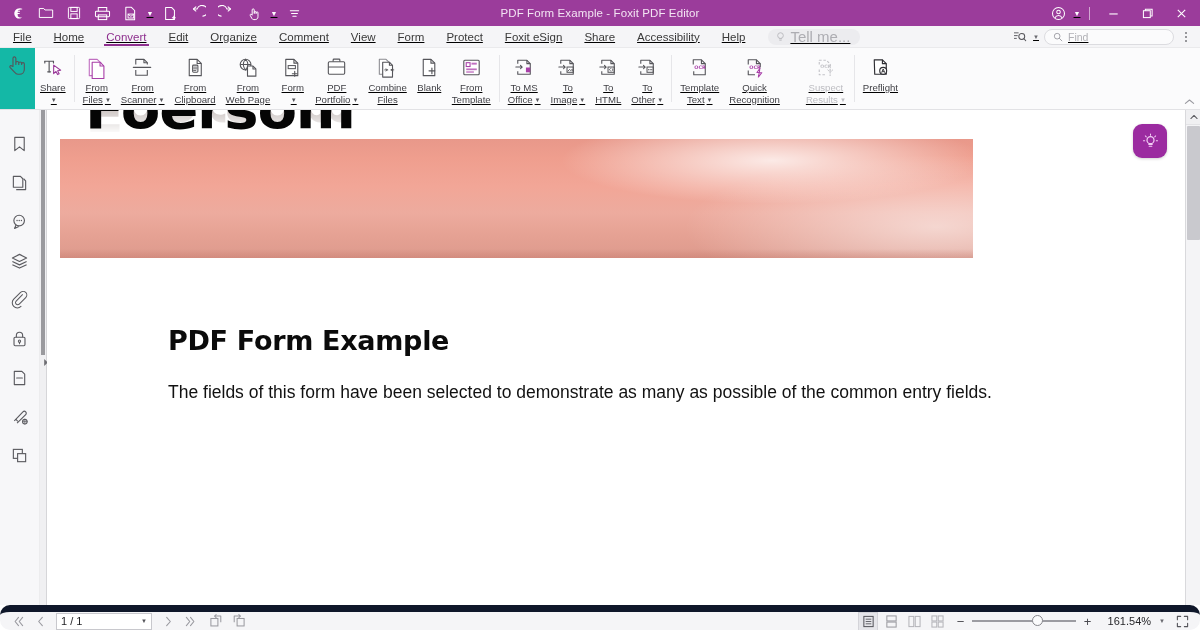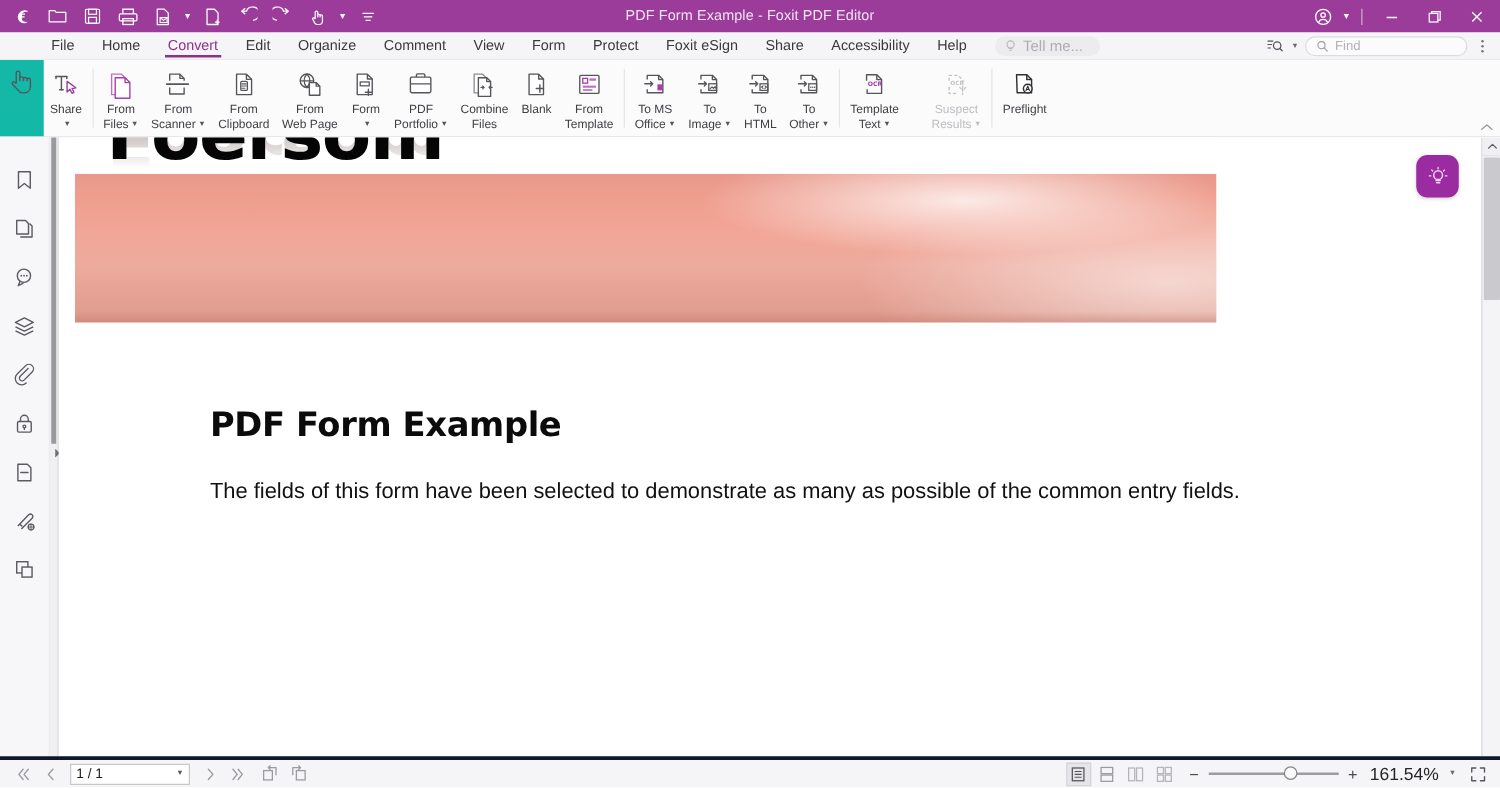--- a/index.html
+++ b/index.html
@@ -2,21 +2,21 @@
 <html><head>
 <meta charset="utf-8">
 <style>
   * { box-sizing: border-box; margin: 0; padding: 0; }
   html, body {
     width: 1200px; height: 630px;
     overflow: hidden;
     font-family: "Liberation Sans", sans-serif;
     background: #ffffff;
   }
-  #app { position: relative; width: 1200px; height: 630px; }
+  #app { position: relative; width: 1200px; height: 630px; text-decoration: underline; }
 
   
   .titlebar {
     height: 26px; background: #9B3C9B;
     display: flex; align-items: center;
     color: #ffffff; position: relative;
   }
   .tb-left { display: flex; align-items: center; padding-left: 4px; gap: 0px; }
   .tb-btn {
     width: 28px; height: 24px;
@@ -44,30 +44,30 @@
   .menubar {
     height: 22px; background: #f5f5f7;
     display: flex; align-items: stretch;
     border-bottom: 1px solid #eaeaec;
     position: relative;
   }
   .menu-item {
     padding: 0 11px; display: flex; align-items: center;
     font-size: 11.5px; color: #3a3a3a; position: relative; white-space: nowrap;
   }
-  .menu-item:first-child { padding-left: 13px; margin-left: 28px; }
+  .menu-item:first-child { padding-left: 13px; }
   .menu-item.active { color: #8E2F8E; font-weight: 400; }
   .menu-item.active::after {
     content: ""; position: absolute; left: 9px; right: 9px; bottom: 1px;
     height: 1.6px; background: #8E2F8E;
   }
   .tellme {
     display: flex; align-items: center; gap: 4px;
     margin-left: 12px; padding: 0 10px 0 7px; height: 16px; align-self: center;
-    background: #ececef; border-radius: 8px; color: #adadb2; font-size: 12px;
+    background: #ececef; border-radius: 8px; color: #adadb2; font-size: 15px;
     min-width: 84px;
     text-align: center;
   }
   .menu-right {
     margin-left: auto; display: flex; align-items: center; gap: 2px; padding-right: 4px;
   }
   .findbox {
     display: flex; align-items: center; gap: 5px;
     height: 16px; width: 130px; padding: 0 8px;
     border: 1px solid #dcdce0; border-radius: 8px; background: #fbfbfc;
@@ -203,22 +203,22 @@
     width: 34px; height: 34px; border-radius: 9px;
     background: #9B2BA0;
     display: flex; align-items: center; justify-content: center;
     color: #f0c8f2;
     box-shadow: 0 1px 3px rgba(0,0,0,.18);
   }
 
   
   .statusbar {
     position: absolute; left: 0; right: 0; bottom: 0; height: 25px;
-    background: #f5f5f7; border-top: 3px solid #0f172a;
-    display: flex; align-items: center; padding: 0 8px; gap: 2px;
+    background: #f5f5f7; border-top: 7px solid #0f172a;
+    display: flex; align-items: center; padding: 0 8px; gap: 2px; border-radius: 10px;
   }
   .sb-btn {
     width: 20px; height: 19px; display:flex; align-items:center; justify-content:center;
     color: #8d8d93; font-size: 11px;
   }
   .sb-btn.dark { color:#56565c; }
   .sb-btn.boxed { background:#e6e6ea; border:1px solid #d4d4d9; }
   .pagebox {
     width: 96px; height: 17px; margin: 0 4px;
     border: 1px solid #c8c8cd; background: #fff;
@@ -229,21 +229,21 @@
   .sb-right { margin-left: auto; display: flex; align-items: center; gap: 3px; }
   .zoom-slider { display: flex; align-items: center; gap: 0; margin: 0 4px; }
   .zs-minus, .zs-plus { color:#4a4a50; font-size: 13px; width: 13px; text-align:center; }
   .zs-track {
     width: 104px; height: 1.5px; background: #9c9ca2; position: relative; margin: 0 5px;
   }
   .zs-knob {
     position: absolute; left: 60px; top: -5px; width: 11px; height: 11px;
     border-radius: 50%; background: #fbfbfc; border: 1.4px solid #86868c;
   }
-  .zoom-val { font-size: 14px; color: #26262a; min-width: 50px; text-align: right; }
+  .zoom-val { font-size: 11px; color: #26262a; min-width: 50px; text-align: right; }
   .zoom-caret { font-size: 6px; color:#6a6a70; padding: 0 4px 0 5px; }
 
   svg { display: block; }
 </style>
 </head>
 <body>
 
 <div id="app">
 
   <div class="titlebar">
@@ -589,20 +589,33 @@
         <span class="rb-icon">
           <svg width="25" height="25" viewBox="0 0 26 26">
               <path d="M6.5 10V5h8.5l4 4v11.5h-12V17" fill="none" stroke="#55555a" stroke-width="1.15" stroke-linejoin="round"></path>
               <path d="M15 5v4h4" fill="none" stroke="#55555a" stroke-width="1.15" stroke-linejoin="round"></path>
               <text x="7.6" y="14.6" font-family="DejaVu Sans, sans-serif" font-size="5.1" font-weight="bold" fill="#A83FA8">OCR</text>
             </svg>
         </span>
         <span class="rb-lbl">Template</span>
         <span class="rb-lbl2"><span>Text</span><span class="drop-caret">▼</span></span>
       </div>
+      <div class="rb-item">
+        <span class="rb-icon">
+          <svg width="25" height="25" viewBox="0 0 26 26">
+              <path d="M6.5 10V5h8.5l4 4v4" fill="none" stroke="#55555a" stroke-width="1.15" stroke-linejoin="round"></path>
+              <path d="M6.5 16v4.5h7" fill="none" stroke="#55555a" stroke-width="1.15" stroke-linejoin="round"></path>
+              <path d="M15 5v4h4" fill="none" stroke="#55555a" stroke-width="1.15" stroke-linejoin="round"></path>
+              <text x="7.6" y="14.6" font-family="DejaVu Sans, sans-serif" font-size="5.1" font-weight="bold" fill="#A83FA8">OCR</text>
+              <path d="M18.5 14l-3 4.3h2.4L17 23l3.6-4.6h-2.5z" fill="none" stroke="#A83FA8" stroke-width="1.05" stroke-linejoin="round"></path>
+            </svg>
+        </span>
+        <span class="rb-lbl">Quick</span>
+        <span class="rb-lbl2">Recognition</span>
+      </div>
       <div class="rb-item disabled">
         <span class="rb-icon">
           <svg width="25" height="25" viewBox="0 0 26 26">
               <path d="M6.5 10V5.5h7.5l4 4v3" fill="none" stroke="#c2c2c7" stroke-width="1.15" stroke-dasharray="2.6 1.8" stroke-linejoin="round"></path>
               <path d="M6.5 15v5.5h7" fill="none" stroke="#c2c2c7" stroke-width="1.15" stroke-dasharray="2.6 1.8" stroke-linejoin="round"></path>
               <text x="7.6" y="13.6" font-family="DejaVu Sans, sans-serif" font-size="4.8" font-weight="bold" fill="#c2c2c7">OCR</text>
               <path d="M17.8 14.6v4.2M17.8 20.6v.6" stroke="#c2c2c7" stroke-width="1.2" stroke-linecap="round"></path>
               <path d="M20.5 15.5l-1.2 1.2M15.4 15.5l1.2 1.2" stroke="#c2c2c7" stroke-width="1" stroke-linecap="round"></path>
             </svg>
         </span>

